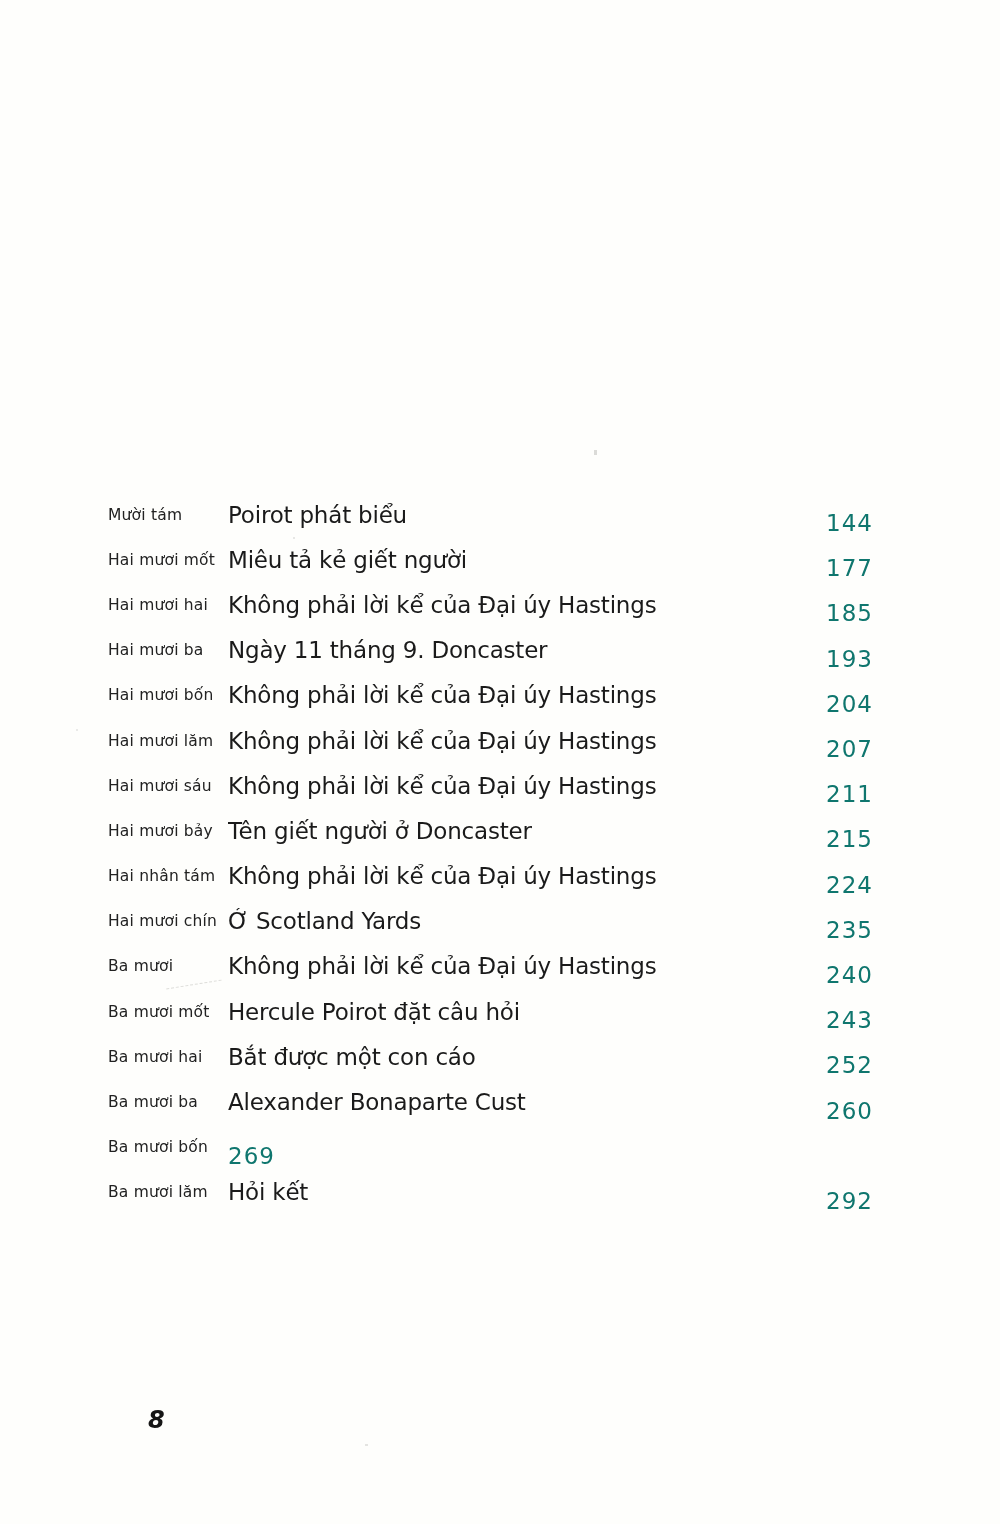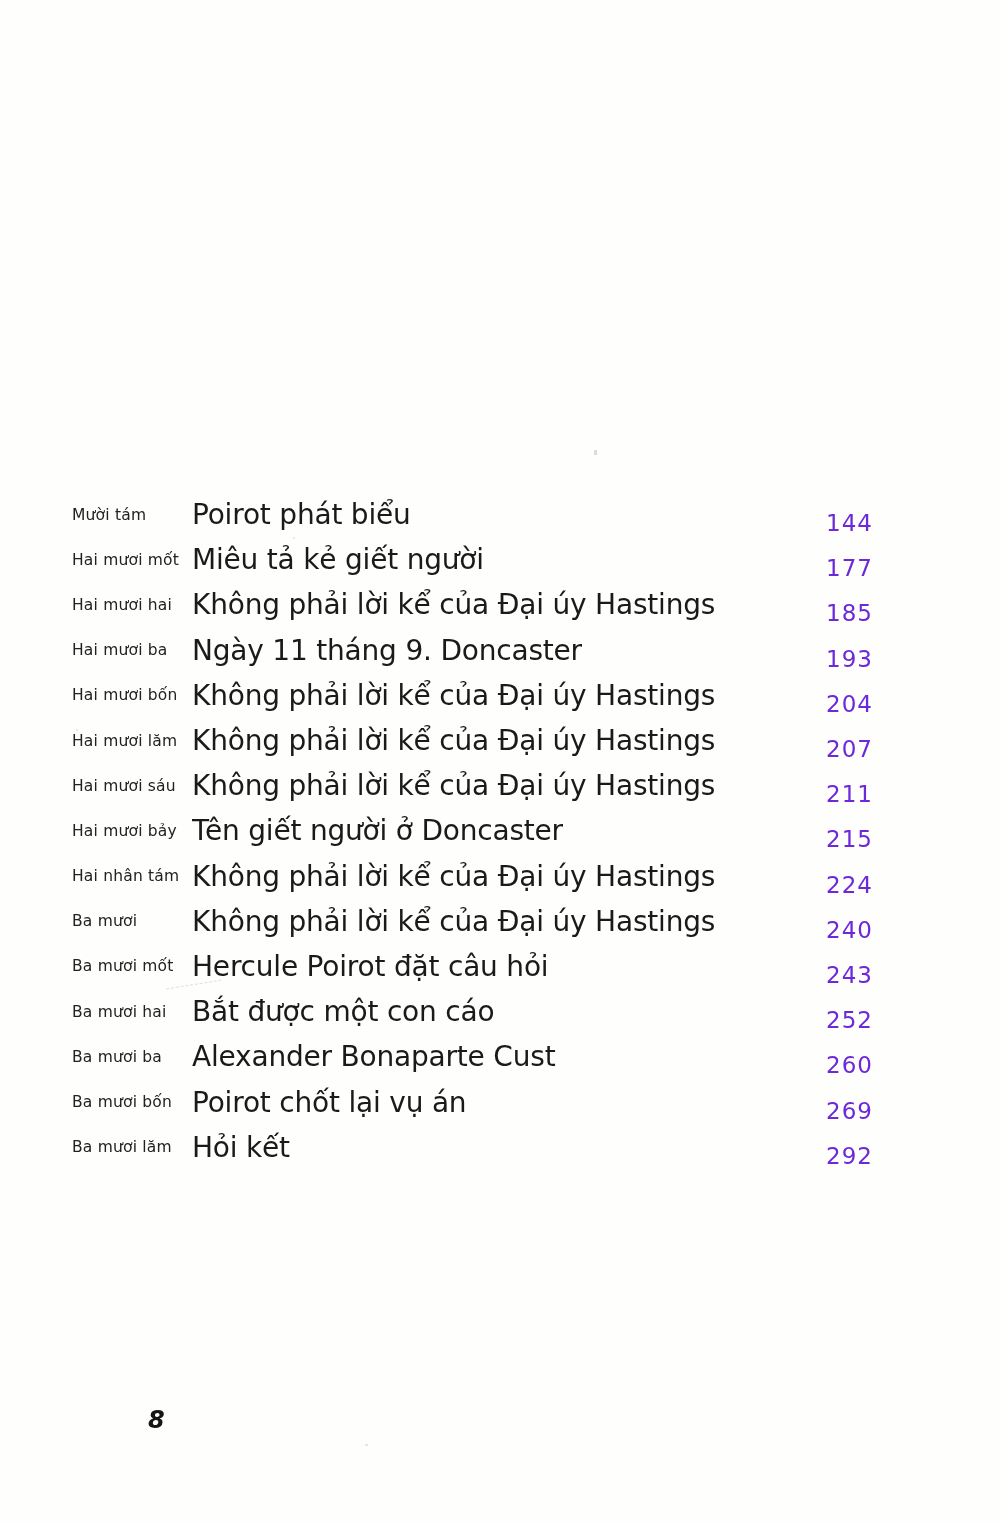--- a/index.html
+++ b/index.html
@@ -20,46 +20,46 @@
   .toc {
     position: absolute;
     top: 492px;
     left: 0;
     right: 0;
   }
   .toc-row {
     display: flex;
     align-items: center;
     height: 45.2px;
-    padding-left: 72px;
+    padding-left: 108px;
     padding-right: 127px;
   }
   .chapter-label {
     flex: 0 0 120px;
     font-size: 15.5px;
     letter-spacing: 0.2px;
     color: #222;
     white-space: nowrap;
   }
   .chapter-title {
     flex: 1 1 auto;
-    font-size: 28px;
+    font-size: 23px;
     letter-spacing: -0.2px;
     color: #1a1a1a;
     white-space: nowrap;
     overflow: hidden;
   }
   .toc-row.italic-title .chapter-title {
   }
   .page-number {
     flex: 0 0 auto;
     font-size: 23px;
     letter-spacing: 1px;
     text-align: right;
-    color: #6d28d9;
+    color: #0f766e;
     margin-top: 17px;
   }
   .footer-page-number {
     position: absolute;
     left: 148px;
     top: 1406px;
     font-size: 24px;
     font-style: italic;
     font-weight: bold;
     color: #161616;
@@ -134,20 +134,25 @@
     <span class="chapter-title">Tên giết người ở Doncaster</span>
     <span class="page-number">215</span>
   </div>
 
   <div class="toc-row italic-title">
     <span class="chapter-label">Hai nhân tám</span>
     <span class="chapter-title">Không phải lời kể của Đại úy Hastings</span>
     <span class="page-number">224</span>
   </div>
 
+  <div class="toc-row">
+    <span class="chapter-label">Hai mươi chín</span>
+    <span class="chapter-title">Ở Scotland Yards</span>
+    <span class="page-number">235</span>
+  </div>
 
   <div class="toc-row italic-title">
     <span class="chapter-label">Ba mươi</span>
     <span class="chapter-title">Không phải lời kể của Đại úy Hastings</span>
     <span class="page-number">240</span>
   </div>
 
   <div class="toc-row">
     <span class="chapter-label">Ba mươi mốt</span>
     <span class="chapter-title">Hercule Poirot đặt câu hỏi</span>
@@ -161,21 +166,20 @@
   </div>
 
   <div class="toc-row">
     <span class="chapter-label">Ba mươi ba</span>
     <span class="chapter-title">Alexander Bonaparte Cust</span>
     <span class="page-number">260</span>
   </div>
 
   <div class="toc-row">
     <span class="chapter-label">Ba mươi bốn</span>
-    <span class="chapter-title">Poirot chốt lại vụ án</span>
     <span class="page-number">269</span>
   </div>
 
   <div class="toc-row">
     <span class="chapter-label">Ba mươi lăm</span>
     <span class="chapter-title">Hỏi kết</span>
     <span class="page-number">292</span>
   </div>
 </main>
 

